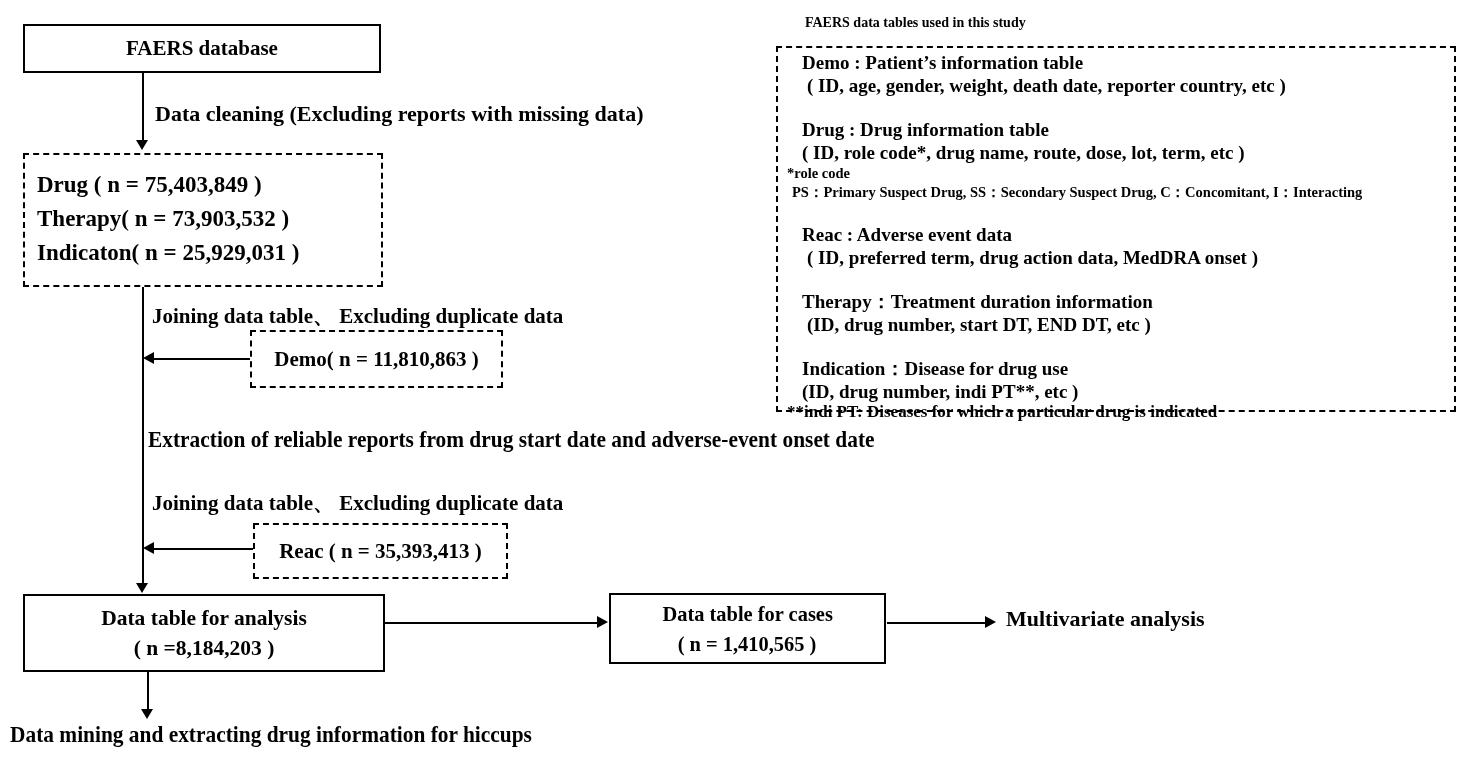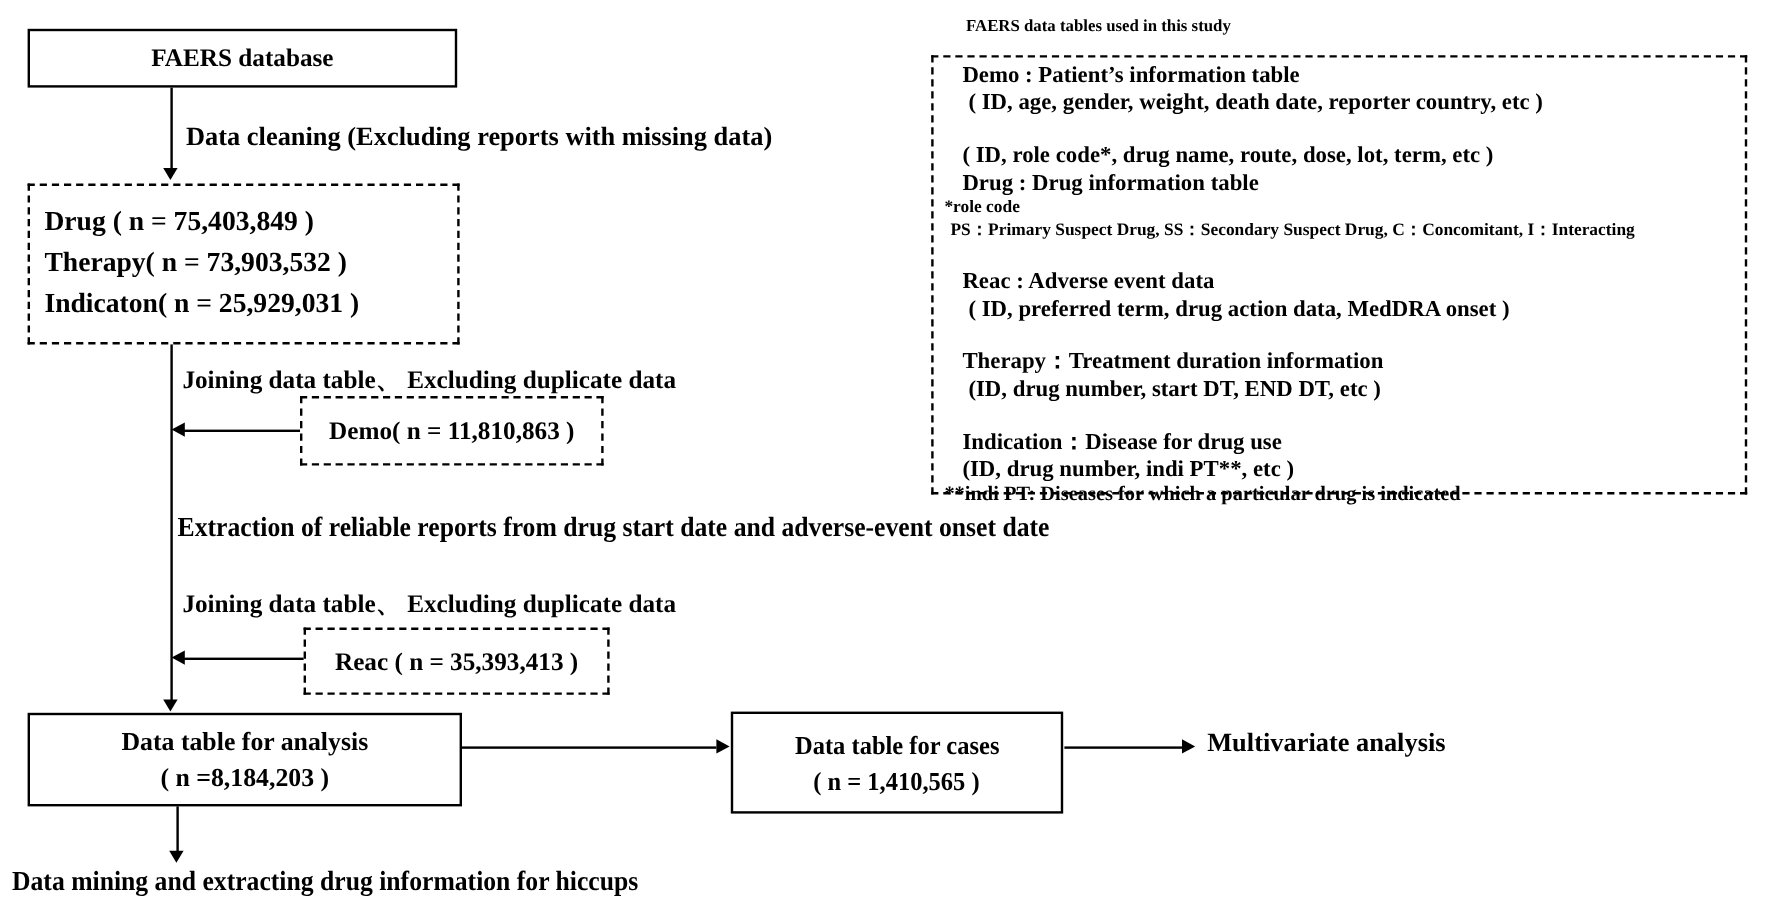--- a/index.html
+++ b/index.html
@@ -76,40 +76,40 @@
   <div class="ah-left" style="left:143px; top:542px;"></div>
 
   <div class="box-solid center" style="left:23px; top:594px; width:362px; height:78px; font-size:21.5px; line-height:30px;align-items:center;">
     <div>Data table for analysis</div>
     <div>( n =8,184,203 )</div>
   </div>
 
   <div class="hline" style="left:385px; top:622px; width:212px;"></div>
   <div class="ah-right" style="left:597px; top:616px;"></div>
 
-  <div class="box-solid center" style="left:609px; top:593px; width:277px; height:85px; font-size:21.5px; line-height:30px;">
+  <div class="box-solid center" style="left:609px; top:593px; width:277px; height:71px; font-size:21.5px; line-height:30px;">
     <div class="condensed-c">Data table for cases</div>
     <div class="condensed-c">( n = 1,410,565 )</div>
   </div>
 
   <div class="hline" style="left:887px; top:622px; width:98px;"></div>
   <div class="ah-right" style="left:985px; top:616px;"></div>
   <div class="lbl fs-label" style="left:1006px; top:606px;">Multivariate analysis</div>
 
   <div class="vline" style="left:147px; top:672px; height:38px;"></div>
   <div class="ah-down" style="left:141px; top:709px;"></div>
   <div class="lbl condensed" style="left:10px; top:722px; font-size:23px;">Data mining and extracting drug information for hiccups</div>
 
   <div class="rp-title">FAERS data tables used in this study</div>
   <div class="rp">
     <div class="rp-n">Demo : Patient’s information table</div>
     <div class="rp-n rp-ind">( ID, age, gender, weight, death date, reporter country, etc )</div>
     <div class="rp-gap"></div>
+    <div class="rp-n">Drug : Drug information table</div>
     <div class="rp-n">( ID, role code*, drug name, route, dose, lot, term, etc )</div>
-    <div class="rp-n">Drug : Drug information table</div>
     <div class="rp-s">*role code</div>
     <div class="rp-s rp-ind">PS：Primary Suspect Drug, SS：Secondary Suspect Drug, C：Concomitant,  I：Interacting</div>
     <div class="rp-gap"></div>
     <div class="rp-n">Reac : Adverse event data</div>
     <div class="rp-n rp-ind">( ID, preferred term, drug action data, MedDRA onset )</div>
     <div class="rp-gap"></div>
     <div class="rp-n">Therapy：Treatment duration information</div>
     <div class="rp-n rp-ind">(ID, drug number, start DT, END DT, etc )</div>
     <div class="rp-gap"></div>
     <div class="rp-n">Indication：Disease for drug use</div>

